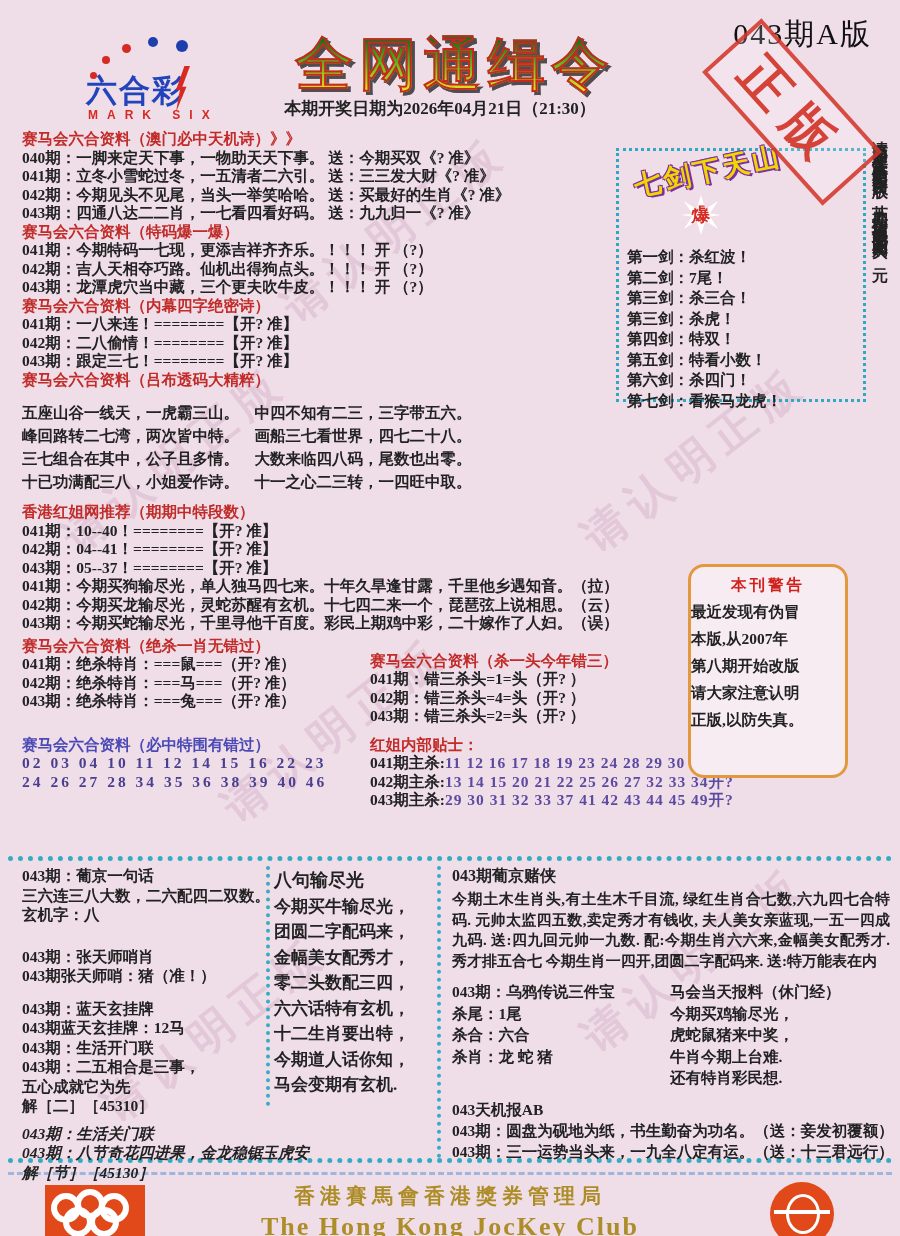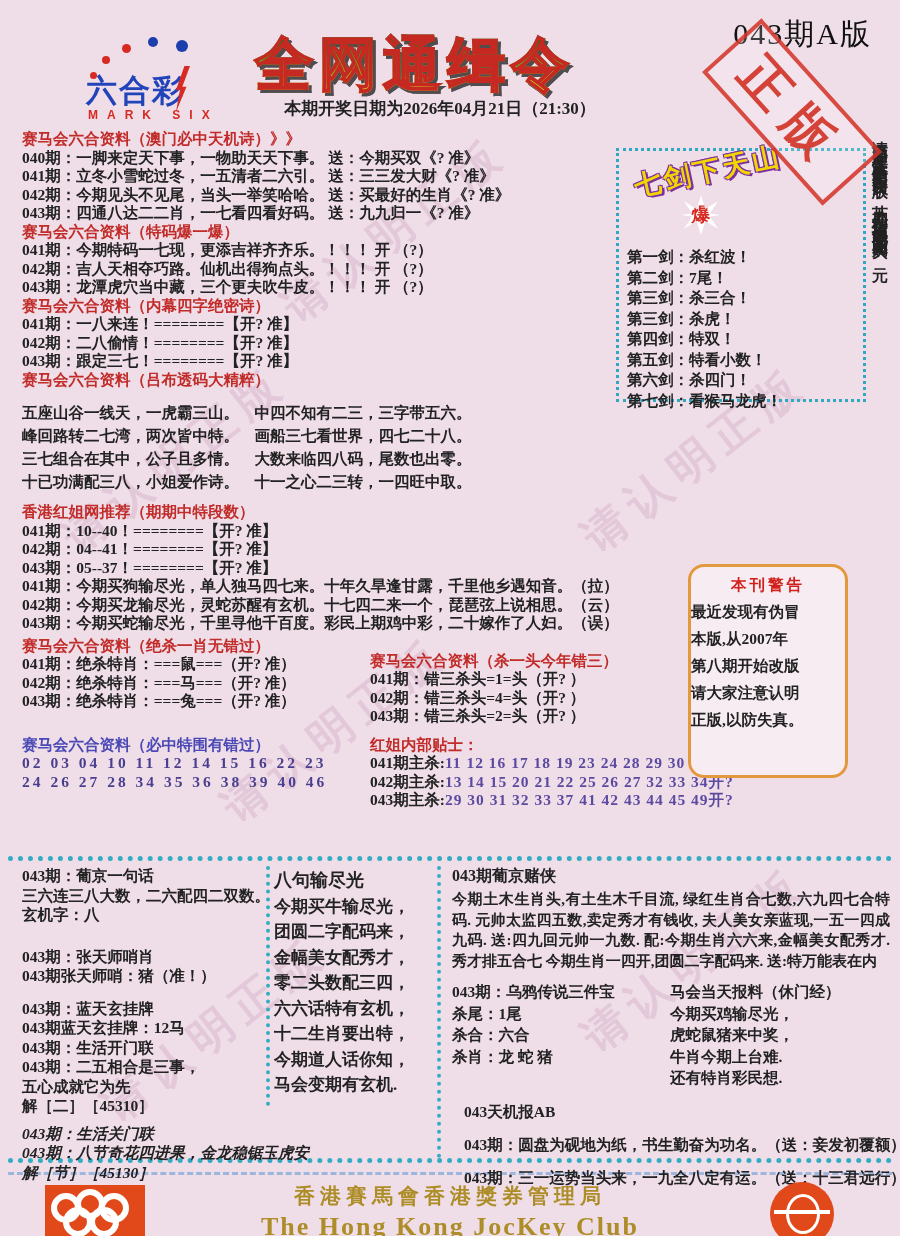--- a/index.html
+++ b/index.html
@@ -11,21 +11,21 @@
   .layer{position:absolute;z-index:1;}
 
   
   .logo{left:78px;top:36px;width:200px;height:95px;}
   .dot{position:absolute;border-radius:50%;}
   .logo-cn{position:absolute;left:8px;top:34px;font-size:31px;font-weight:bold;color:#2244bb;letter-spacing:2px;}
   .logo-bolt{position:absolute;left:98px;top:30px;width:14px;height:46px;background:#d62a22;
              clip-path:polygon(60% 0,100% 0,45% 45%,75% 45%,0 100%,28% 52%,0 52%);}
   .logo-en{position:absolute;left:10px;top:72px;font-size:12px;font-weight:bold;color:#d62a22;letter-spacing:9px;
            font-family:"Liberation Sans",sans-serif;}
-  .main-title{left:255px;top:26px;width:400px;text-align:left;font-size:58px;font-weight:bold;letter-spacing:6px;
+  .main-title{left:255px;top:26px;width:400px;text-align:center;font-size:58px;font-weight:normal;letter-spacing:6px;
       background:linear-gradient(#0f7a16 20%,#7cc41c 55%,#efe51e 85%);
       -webkit-background-clip:text;background-clip:text;color:transparent;
       -webkit-text-stroke:2px #c62822;
       filter:drop-shadow(3px 3px 0 rgba(40,40,40,0.8));white-space:nowrap;}
   .edition{right:28px;top:14px;font-size:30px;color:#111;letter-spacing:2px;}
   .date-line{left:0;width:880px;top:97px;text-align:center;font-size:17px;font-weight:bold;}
   .stamp{left:702px;top:72px;width:172px;height:72px;border:4px solid rgba(210,48,36,0.85);
          transform:rotate(48deg);display:flex;align-items:center;justify-content:center;
          font-size:50px;font-weight:bold;color:rgba(210,48,36,0.9);letter-spacing:14px;
          background:rgba(255,255,255,0.18);z-index:3;}
@@ -82,21 +82,21 @@
   .poemM{left:274px;top:868px;width:170px;text-align:left;}
   .poemM p{margin:0;font-size:17px;line-height:25.5px;font-weight:bold;white-space:nowrap;}
   .poemM .pt{font-size:18px;}
   .br{left:452px;top:866px;width:438px;}
   .br-title{font-size:16px;font-weight:bold;margin:0;}
   .br-text{font-size:15px;line-height:20.5px;font-weight:bold;margin:2px 0 10px 0;text-align:justify;}
   .br-row{display:flex;}
   .br-row .c{width:218px;}
   .br-row p{margin:0;font-size:15.5px;line-height:21.5px;font-weight:bold;white-space:nowrap;}
   .tianji{margin-top:10px;}
-  .tianji p{margin:12px;font-size:15.5px;line-height:21px;font-weight:bold;white-space:nowrap;}
+  .tianji p{margin:0;font-size:15.5px;line-height:21px;font-weight:bold;white-space:nowrap;}
 
   
   .f-logo-l{left:45px;top:1185px;width:100px;height:51px;background:#e2491a;}
   .f-ring{position:absolute;border:6px solid #fff;border-radius:50%;width:18px;height:18px;}
   .f-text{left:240px;top:1182px;width:420px;text-align:center;}
   .f-cn{font-size:21px;font-weight:bold;color:#ad8d27;letter-spacing:5px;margin:0;}
   .f-en{font-size:26px;font-weight:bold;color:#ad8d27;letter-spacing:2px;margin:2px 0 0 0;}
   .f-logo-r{left:758px;top:1182px;width:88px;height:54px;display:flex;justify-content:center;}
   .f-circle{width:64px;height:64px;background:#e2491a;border-radius:50%;position:relative;}
   .f-circle .bar{position:absolute;left:4px;top:28px;width:56px;height:4px;background:#fff;}

